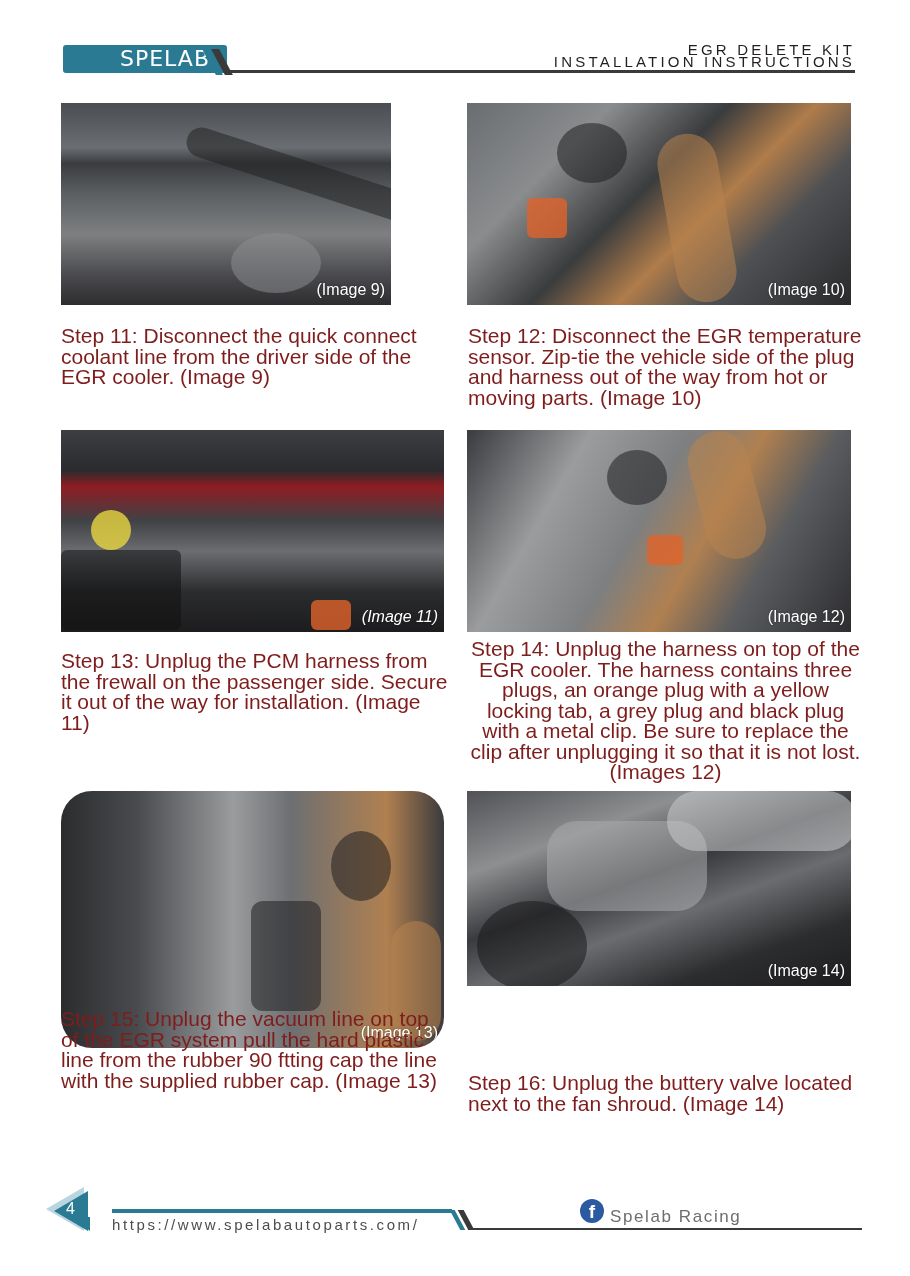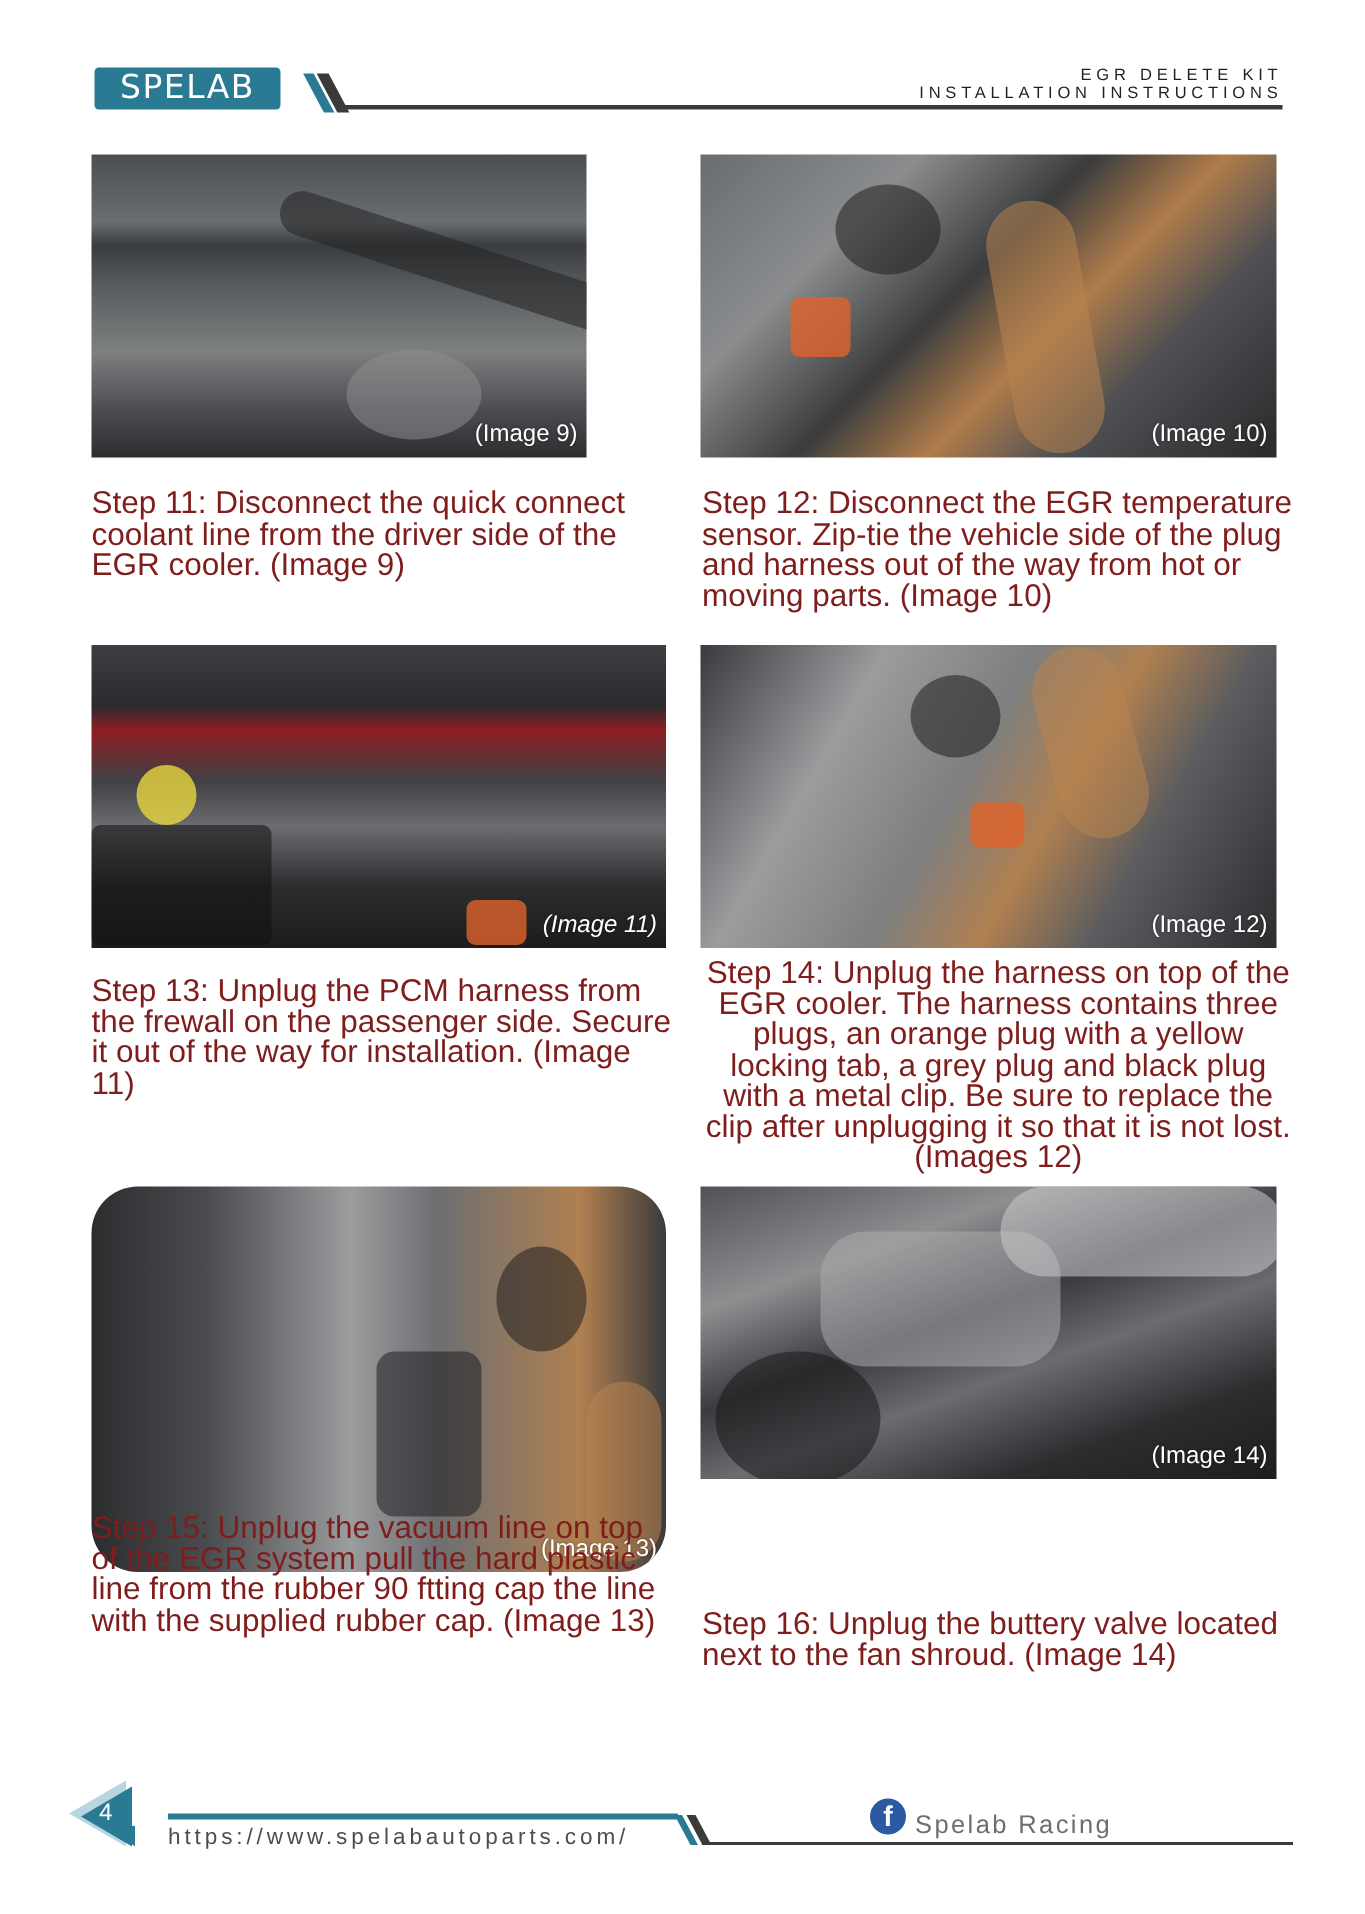--- a/index.html
+++ b/index.html
@@ -1,23 +1,23 @@
 <!DOCTYPE html>
 <html><head>
 <meta charset="utf-8">
 <style>
   html, body { margin: 0; padding: 0; background: #ffffff; }
   body { width: 910px; height: 1276px; position: relative; overflow: hidden; font-family: "Liberation Sans", sans-serif; color: #231f20; }
 
   
-  .logo { position: absolute; left: 63px; top: 45px; width: 124px; height: 28px; background: #2b7a94; border-radius: 3px; color: #ffffff; font-family: "DejaVu Sans", sans-serif; font-size: 22px; letter-spacing: 1px; line-height: 28px; text-align: center; font-weight: normal; }
+  .logo { position: absolute; left: 63px; top: 45px; width: 124px; height: 28px; background: #2b7a94; border-radius: 3px; color: #ffffff; font-family: "DejaVu Sans", sans-serif; font-size: 22px; letter-spacing: 1px; line-height: 28px; text-align: center; font-weight: normal; padding-left: 40px; }
   .hdr-slash1 { position: absolute; left: 209px; top: 49px; width: 7px; height: 26px; background: #2b7a94; transform: skewX(28deg); }
   .hdr-slash2 { position: absolute; left: 218px; top: 49px; width: 8px; height: 26px; background: #3a3a3a; transform: skewX(28deg); }
   .hdr-line { position: absolute; left: 228px; top: 70px; width: 627px; height: 3px; background: #3a3a3a; }
-  .hdr-title { position: absolute; right: 55px; top: 44px; text-align: right; font-size: 11px; line-height: 12px; letter-spacing: 3.2px; color: #231f20; }
+  .hdr-title { position: absolute; right: 55px; top: 44px; text-align: right; font-size: 15px; line-height: 12px; letter-spacing: 3.2px; color: #231f20; }
 
   
   .photo { position: absolute; overflow: hidden; background: #555; }
   .photo .ph-label { position: absolute; right: 6px; bottom: 6px; color: #ffffff; font-size: 16px; text-shadow: 0 0 2px rgba(0,0,0,0.4); }
   .p1 { left: 61px; top: 103px; width: 330px; height: 202px; background: linear-gradient(180deg, #4a4d52 0%, #6a6e72 22%, #3a3c40 30%, #5c5f62 45%, #7d7f80 65%, #4b4b4f 85%, #2d2d30 100%); }
   .p2 { left: 467px; top: 103px; width: 384px; height: 202px; background: linear-gradient(135deg, #6a6d70 0%, #8a8c8e 25%, #3a3c3e 45%, #b07c4a 60%, #4e5053 75%, #2a2a2c 100%); }
   .p3 { left: 61px; top: 430px; width: 383px; height: 202px; background: linear-gradient(180deg, #3c3e42 0%, #2a2b2e 20%, #8e1d22 28%, #404246 45%, #6b6d70 60%, #2b2c2e 80%, #1c1c1e 100%); font-style: italic; }
   .p4 { left: 467px; top: 430px; width: 384px; height: 202px; background: linear-gradient(120deg, #3a3b3e 0%, #9a9c9e 25%, #7d7f81 45%, #b08050 60%, #5a5c5f 75%, #2d2d30 100%); }
   .p5 { left: 61px; top: 791px; width: 383px; height: 257px; background: linear-gradient(90deg, #2b2c2e 0%, #4a4b4e 20%, #9a9c9e 45%, #6d6f72 60%, #b08050 85%, #3a3a3d 100%); border-radius: 31px; }
   .p6 { left: 467px; top: 791px; width: 384px; height: 195px; background: linear-gradient(160deg, #505255 0%, #8d8f91 25%, #3a3b3e 45%, #6a6c6f 60%, #2c2d2f 80%, #1d1d1f 100%); }

